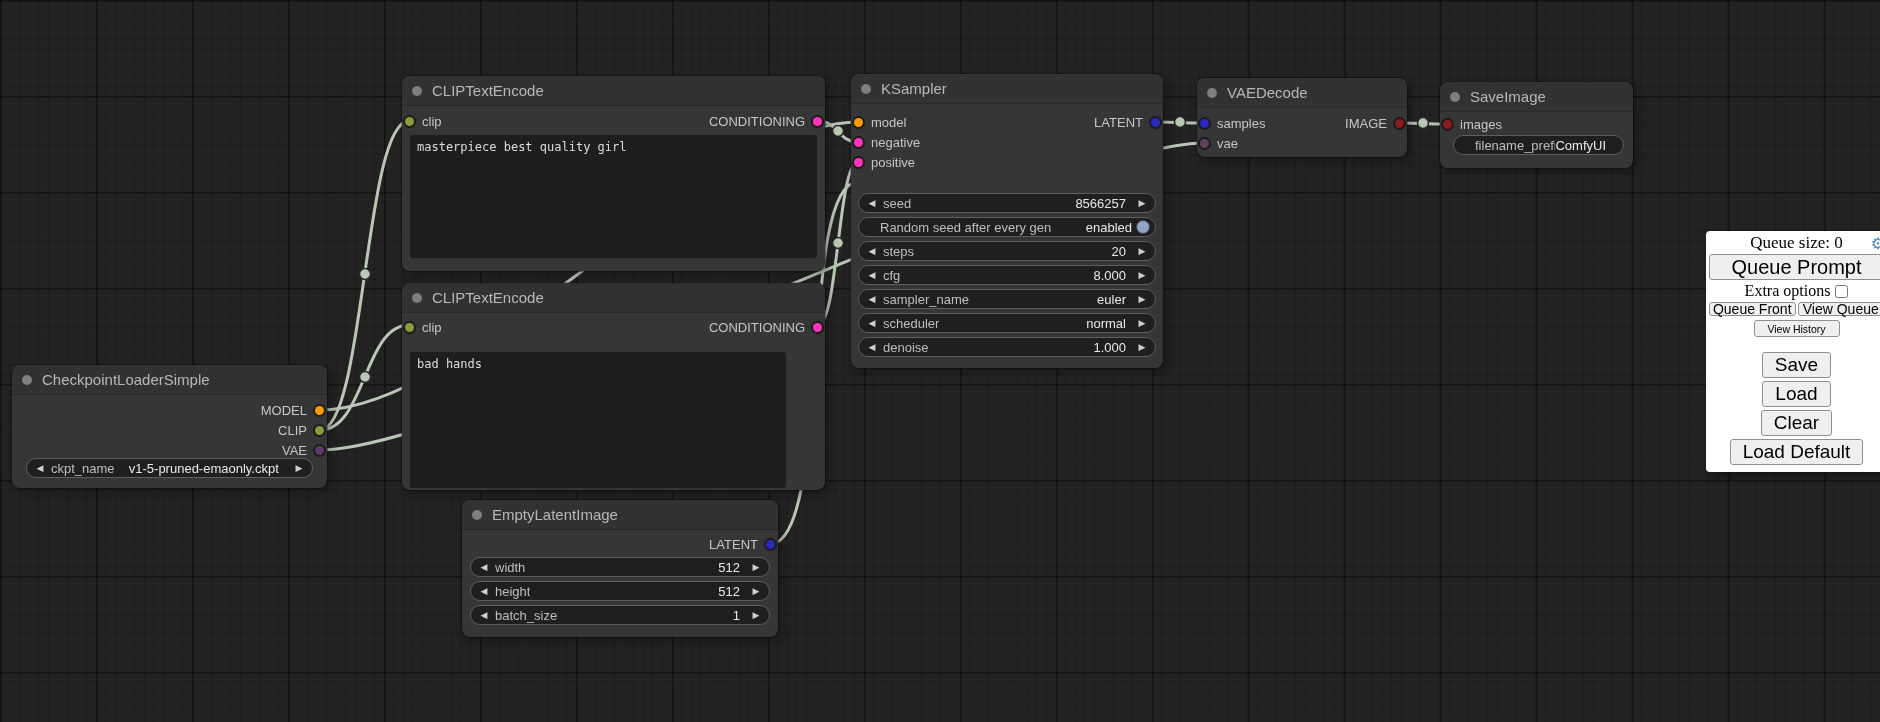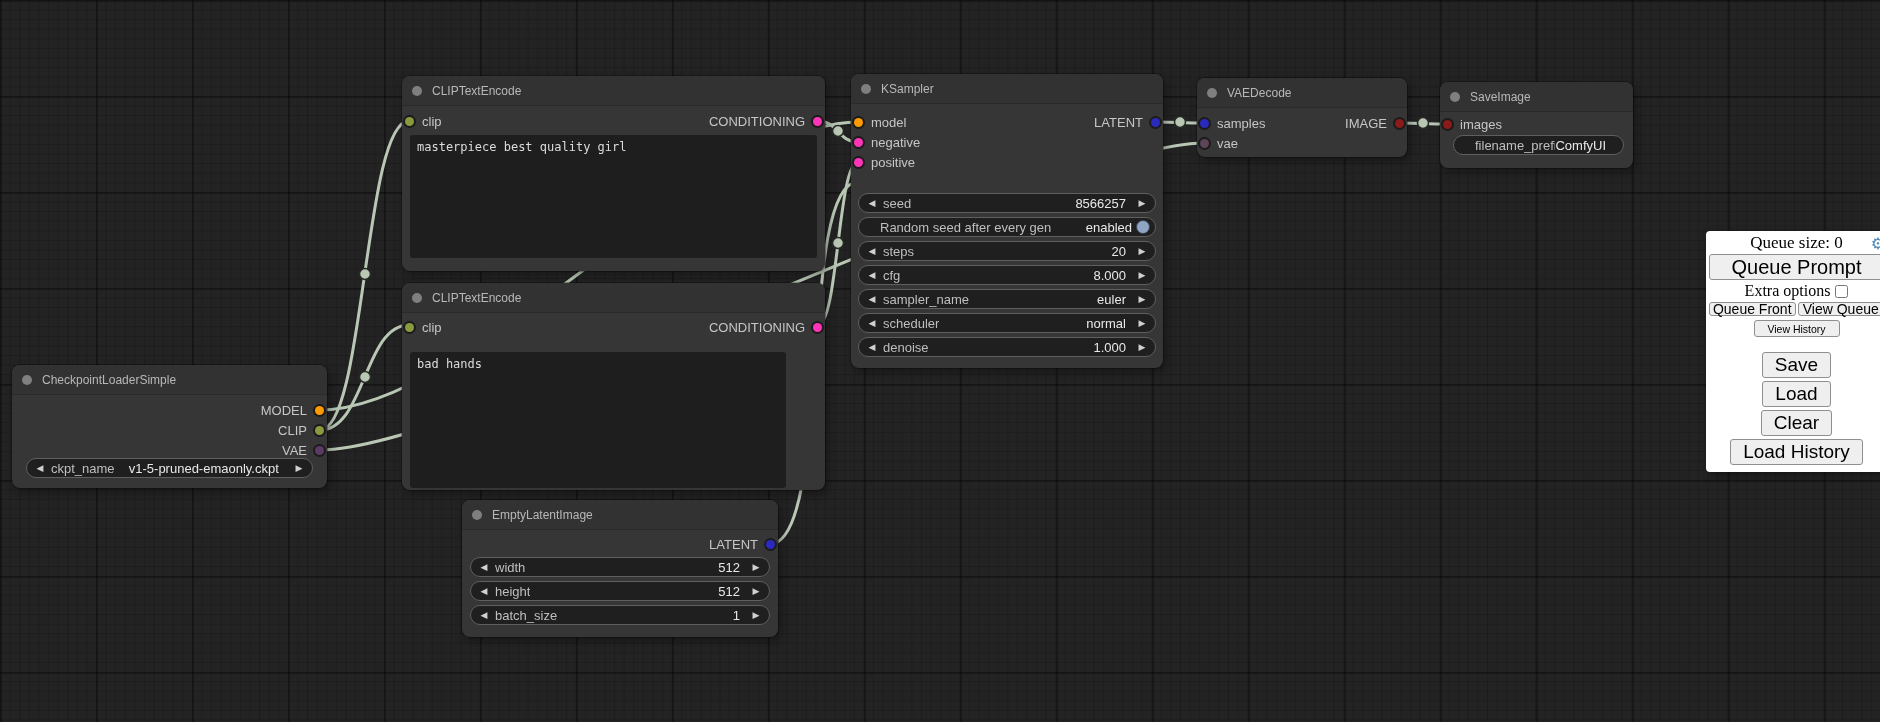--- a/index.html
+++ b/index.html
@@ -25,21 +25,21 @@
   .node{
     position:absolute; z-index:2;
     background:#363636; border-radius:8px;
     box-shadow:0 0 0 1px rgba(0,0,0,.28), 3px 4px 10px rgba(0,0,0,.35);
     color:#c6c6c6; font-size:13px;
   }
   .node-title{
     height:30px; display:flex; align-items:center; gap:10px;
     padding-left:10px; background:#323232;
     border-radius:8px 8px 0 0; border-bottom:1px solid #2a2a2a;
-    font-size:12px; color:#b8b8b8; cursor:default;
+    font-size:15px; color:#b8b8b8; cursor:default;
   }
   .t-dot{ width:10px; height:10px; border-radius:50%; background:#7f7f7f; flex:0 0 auto; }
 
   .io-col{ position:absolute; left:0; right:0; }
   .io-row{ display:flex; align-items:center; height:20px; }
   .in-row{ justify-content:flex-start; }
   .out-row{ justify-content:flex-end; }
   .io-label{ color:#c6c6c6; }
   .in-row .io-label{ margin-left:8px; }
   .out-row .io-label{ margin-right:8px; }
@@ -352,15 +352,15 @@
   </div>
   <div class="btn-pair">
     <button>Queue Front</button>
     <button>View Queue</button>
   </div>
   <button class="btn-vh">View History</button>
   <div class="big-btns">
     <button>Save</button>
     <button>Load</button>
     <button>Clear</button>
-    <button>Load History</button>
+    <button>Load Default</button>
   </div>
 </div>
 
 </body></html>

